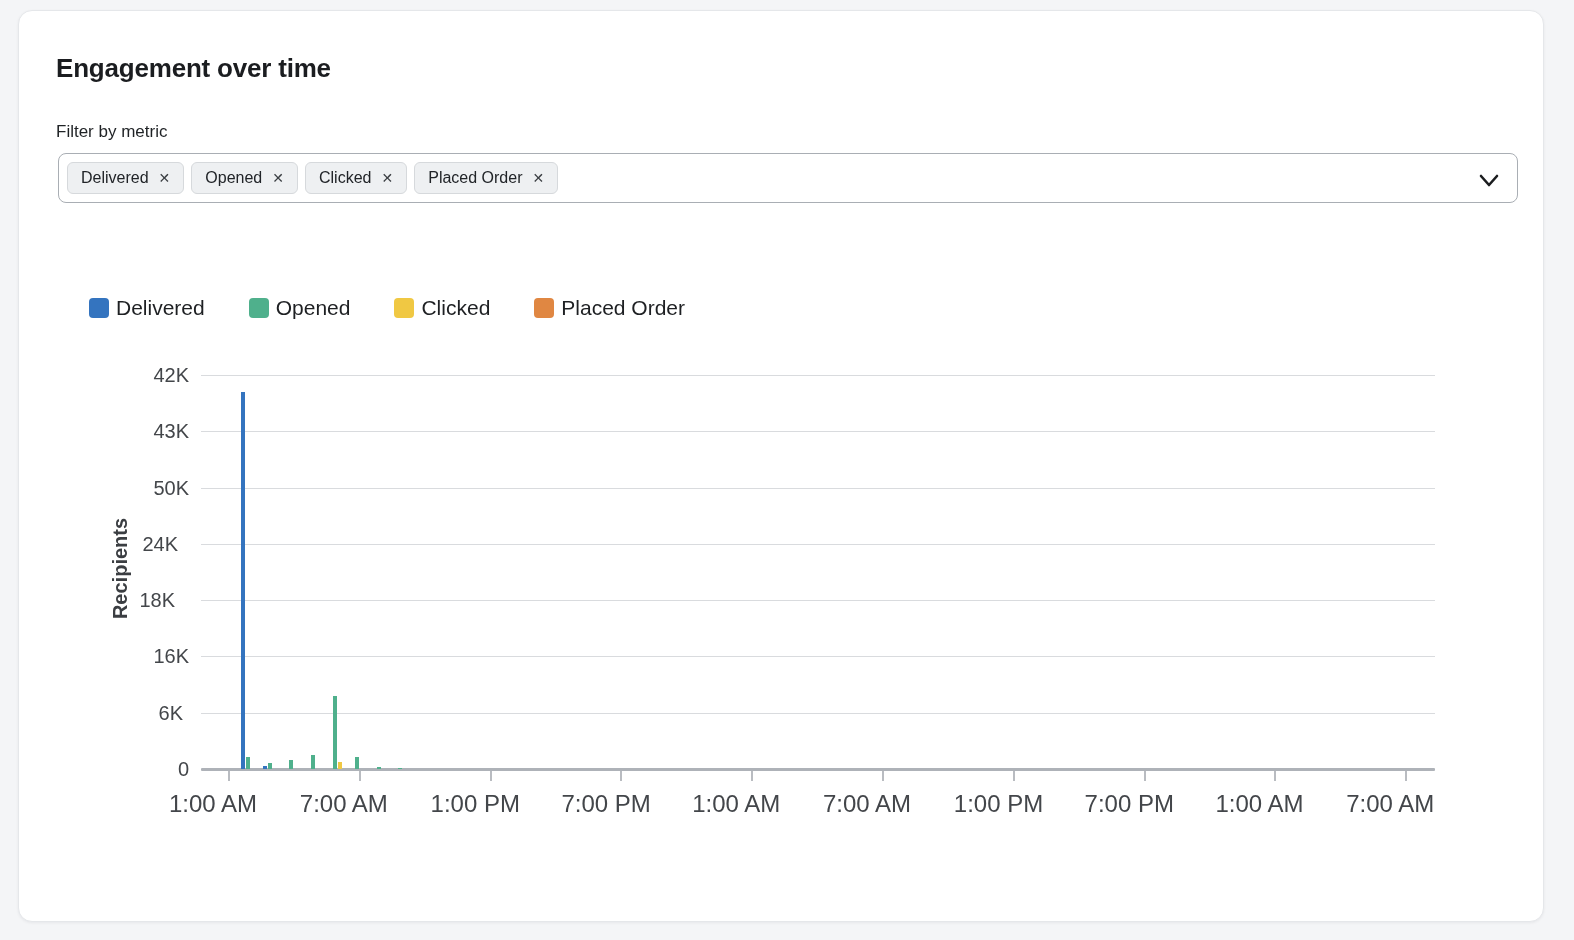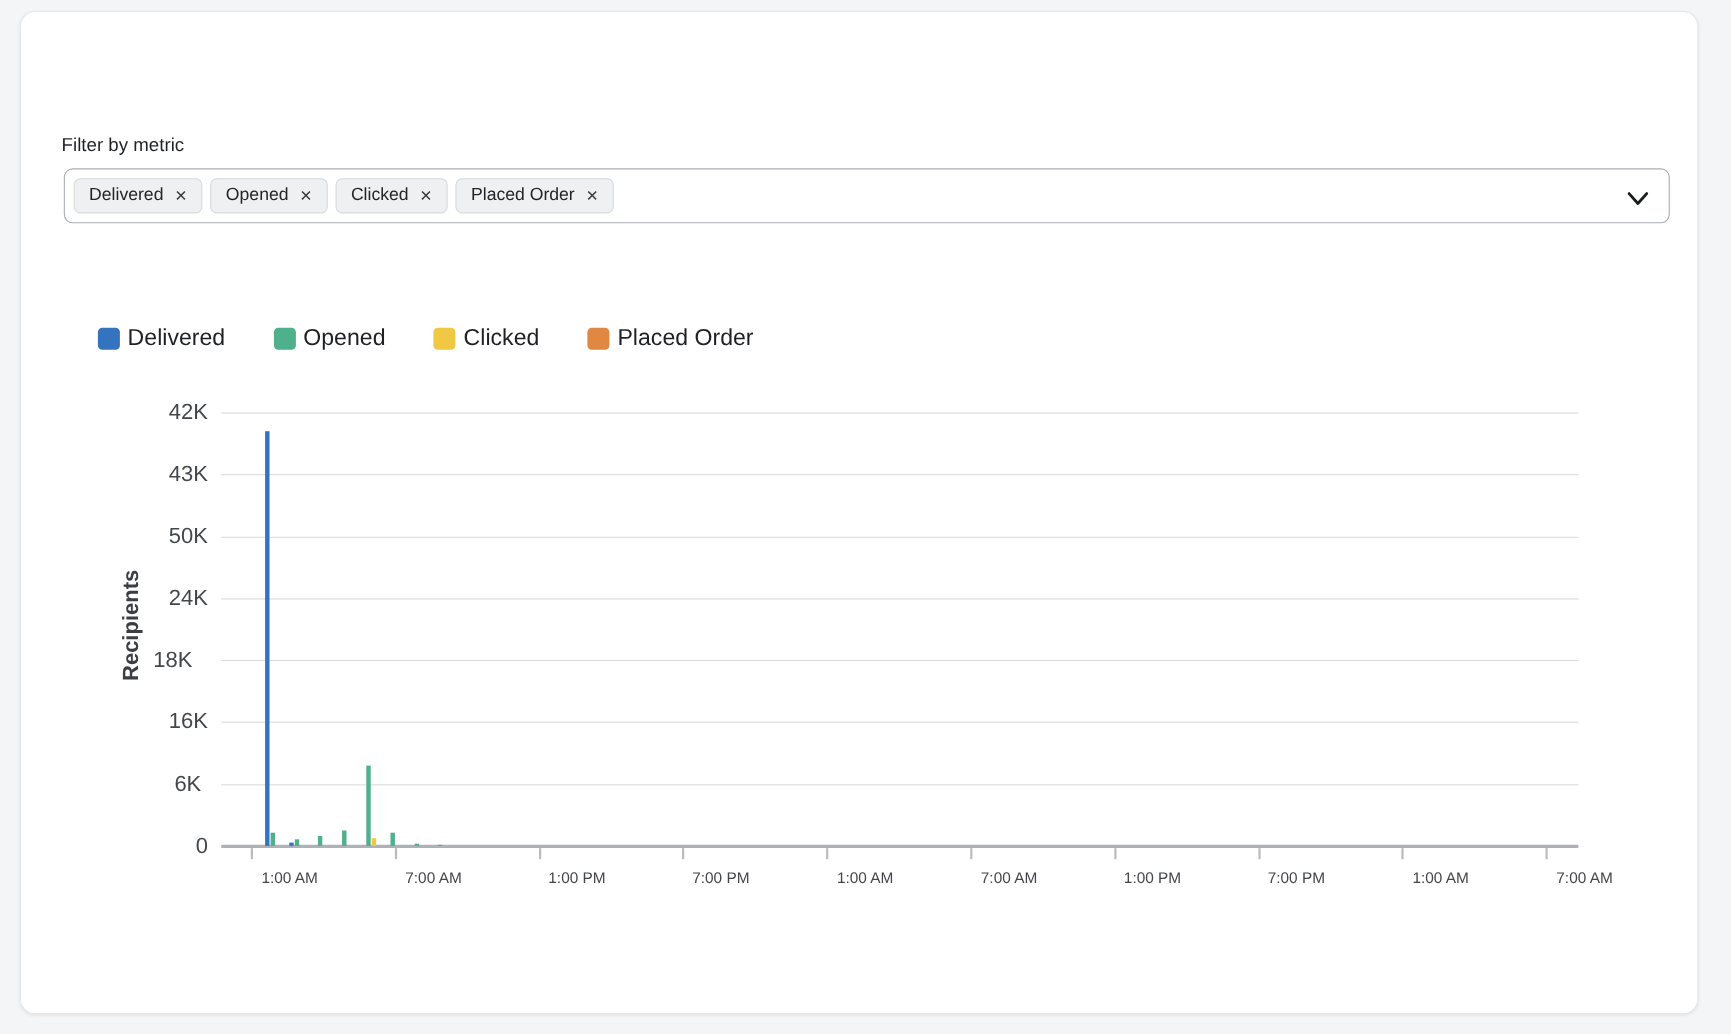--- a/index.html
+++ b/index.html
@@ -72,30 +72,31 @@
     font-size: 20px; font-weight: 600; color: #3b3e42;
   }
   .gridline { position: absolute; height: 1px; background: #d9dbde; }
   .axis-baseline { position: absolute; height: 3px; background: #aeb2b8; border-radius: 1px; }
   .y-tick-label {
     position: absolute; width: 80px; text-align: right;
     font-size: 20px; color: #43464a; line-height: 26px;
   }
   .x-tick-mark { position: absolute; width: 2px; height: 10px; background: #b9bcc1; }
   .x-tick-label {
-    position: absolute; width: 120px; text-align: right;
-    font-size: 14px; color: #43464a;
+    position: absolute; width: 120px; text-align: left;
+    font-size: 24px; color: #43464a;
   }
   .bar { position: absolute; width: 4px; }
 </style>
 </head>
 <body>
 
 <div class="card">
 
+  <div class="card-title">Engagement over time</div>
 
   <div class="filter-label">Filter by metric</div>
 
   <div class="metric-select">
     <span class="chip">
       <span>Delivered</span>
       <span class="chip-x">✕</span>
     </span>
     <span class="chip">
       <span>Opened</span>
@@ -135,21 +136,21 @@
 
   <div class="chart" id="plot">
     <div class="y-axis-title">Recipients</div>
   <div class="gridline" style="left: 182px; top: 364px; width: 1234px;"></div>
       <div class="y-tick-label" style="left: 90px; top: 351px;">42K</div>
       <div class="gridline" style="left: 182px; top: 420px; width: 1234px;"></div>
       <div class="y-tick-label" style="left: 90px; top: 407.286px;">43K</div>
       <div class="gridline" style="left: 182px; top: 477px; width: 1234px;"></div>
       <div class="y-tick-label" style="left: 90px; top: 463.571px;">50K</div>
       <div class="gridline" style="left: 182px; top: 533px; width: 1234px;"></div>
-      <div class="y-tick-label" style="left: 90px; top: 519.857px;">24K</div>
+      <div class="y-tick-label" style="left: 79px; top: 519.857px;">24K</div>
       <div class="gridline" style="left: 182px; top: 589px; width: 1234px;"></div>
       <div class="y-tick-label" style="left: 76px; top: 576.143px;">18K</div>
       <div class="gridline" style="left: 182px; top: 645px; width: 1234px;"></div>
       <div class="y-tick-label" style="left: 90px; top: 632.429px;">16K</div>
       <div class="gridline" style="left: 182px; top: 702px; width: 1234px;"></div>
       <div class="y-tick-label" style="left: 84px; top: 688.714px;">6K</div>
       <div class="axis-baseline" style="left: 182px; top: 757px; width: 1234px;"></div>
       <div class="y-tick-label" style="left: 90px; top: 745px;">0</div>
       <div class="x-tick-mark" style="left: 209px; top: 760px;"></div>
       <div class="x-tick-label" style="left: 150px; top: 779px;">1:00 AM</div>

